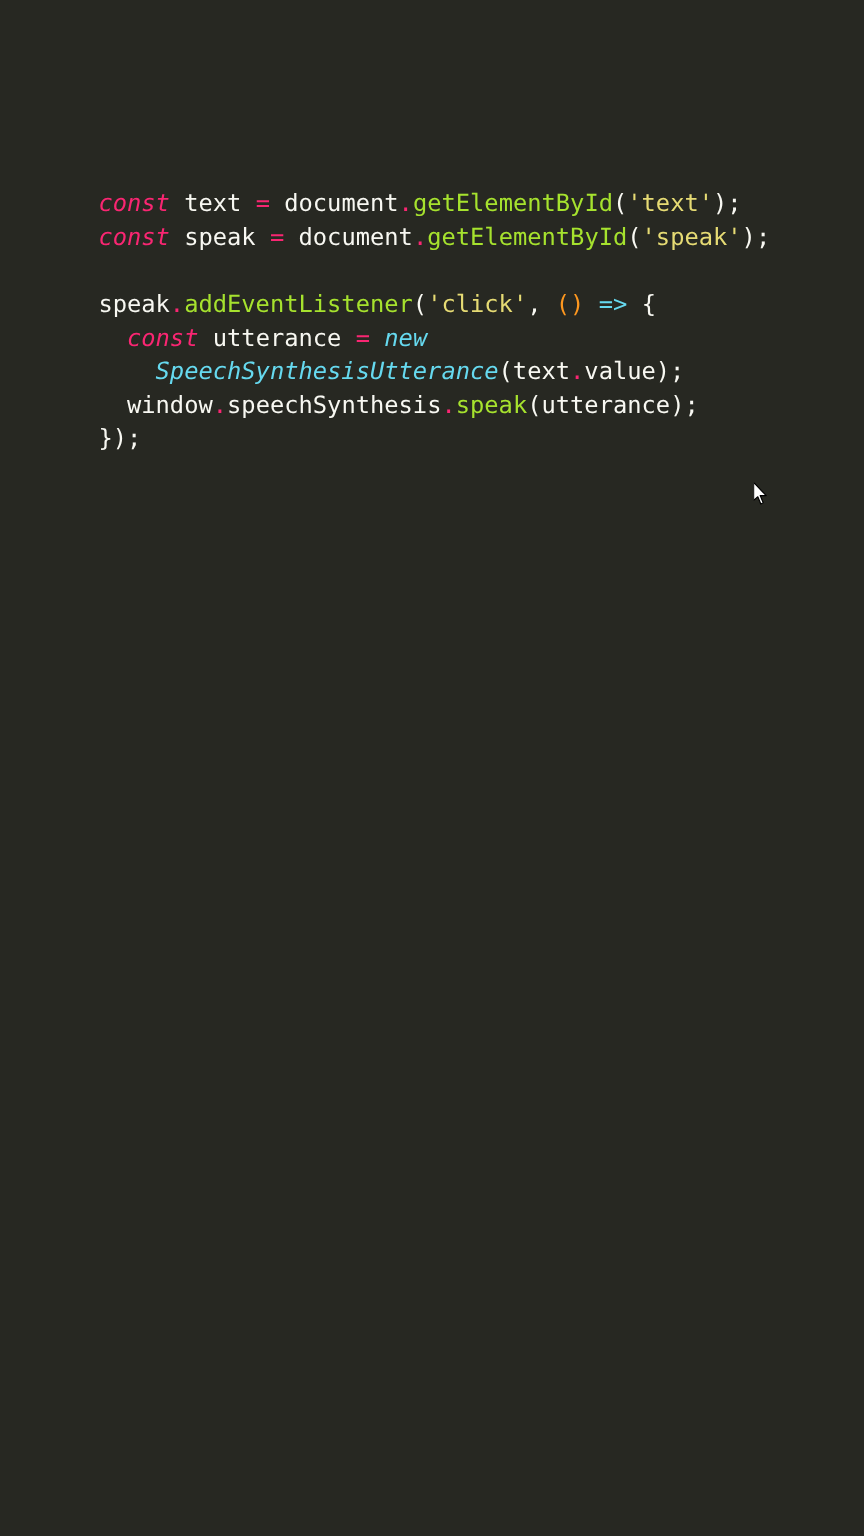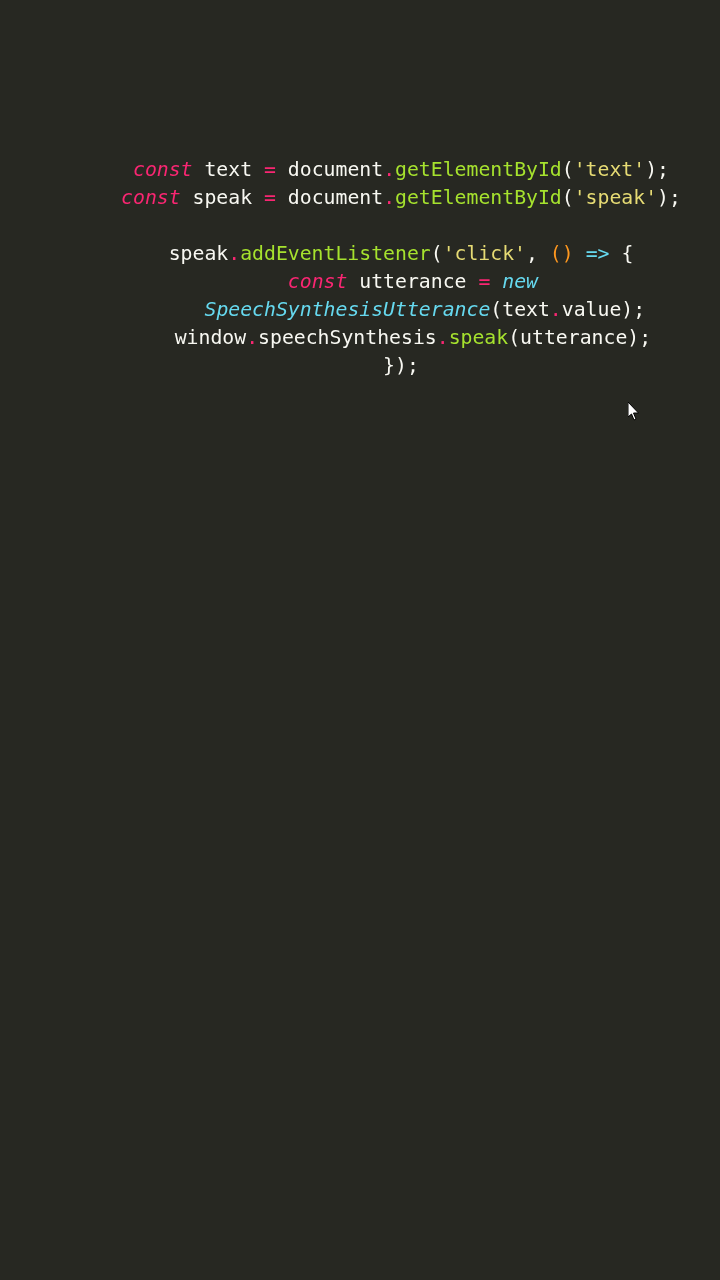--- a/index.html
+++ b/index.html
@@ -12,21 +12,20 @@
     font-family: "Menlo", "Consolas", "DejaVu Sans Mono", monospace;
   }
   pre.code {
     margin: 0;
     padding: 156px 0 0 82px;
     font-family: inherit;
     font-size: 19.8px;
     line-height: 28px;
     color: #f8f8f2;
     white-space: pre;
-    text-align: center;
   }
   .tok-kw   { color: #f92672; font-style: italic; }      
   .tok-kw2  { color: #f92672; }                           
   .tok-new  { color: #66d9ef; font-style: italic; }       
   .tok-fn   { color: #a6e22e; }                           
   .tok-type { color: #66d9ef; font-style: italic; }       
   .tok-str  { color: #e6db74; }                           
   .tok-id   { color: #f8f8f2; }                           
   .tok-arrow{ color: #66d9ef; }                           
   .tok-par  { color: #fd971f; }                           

